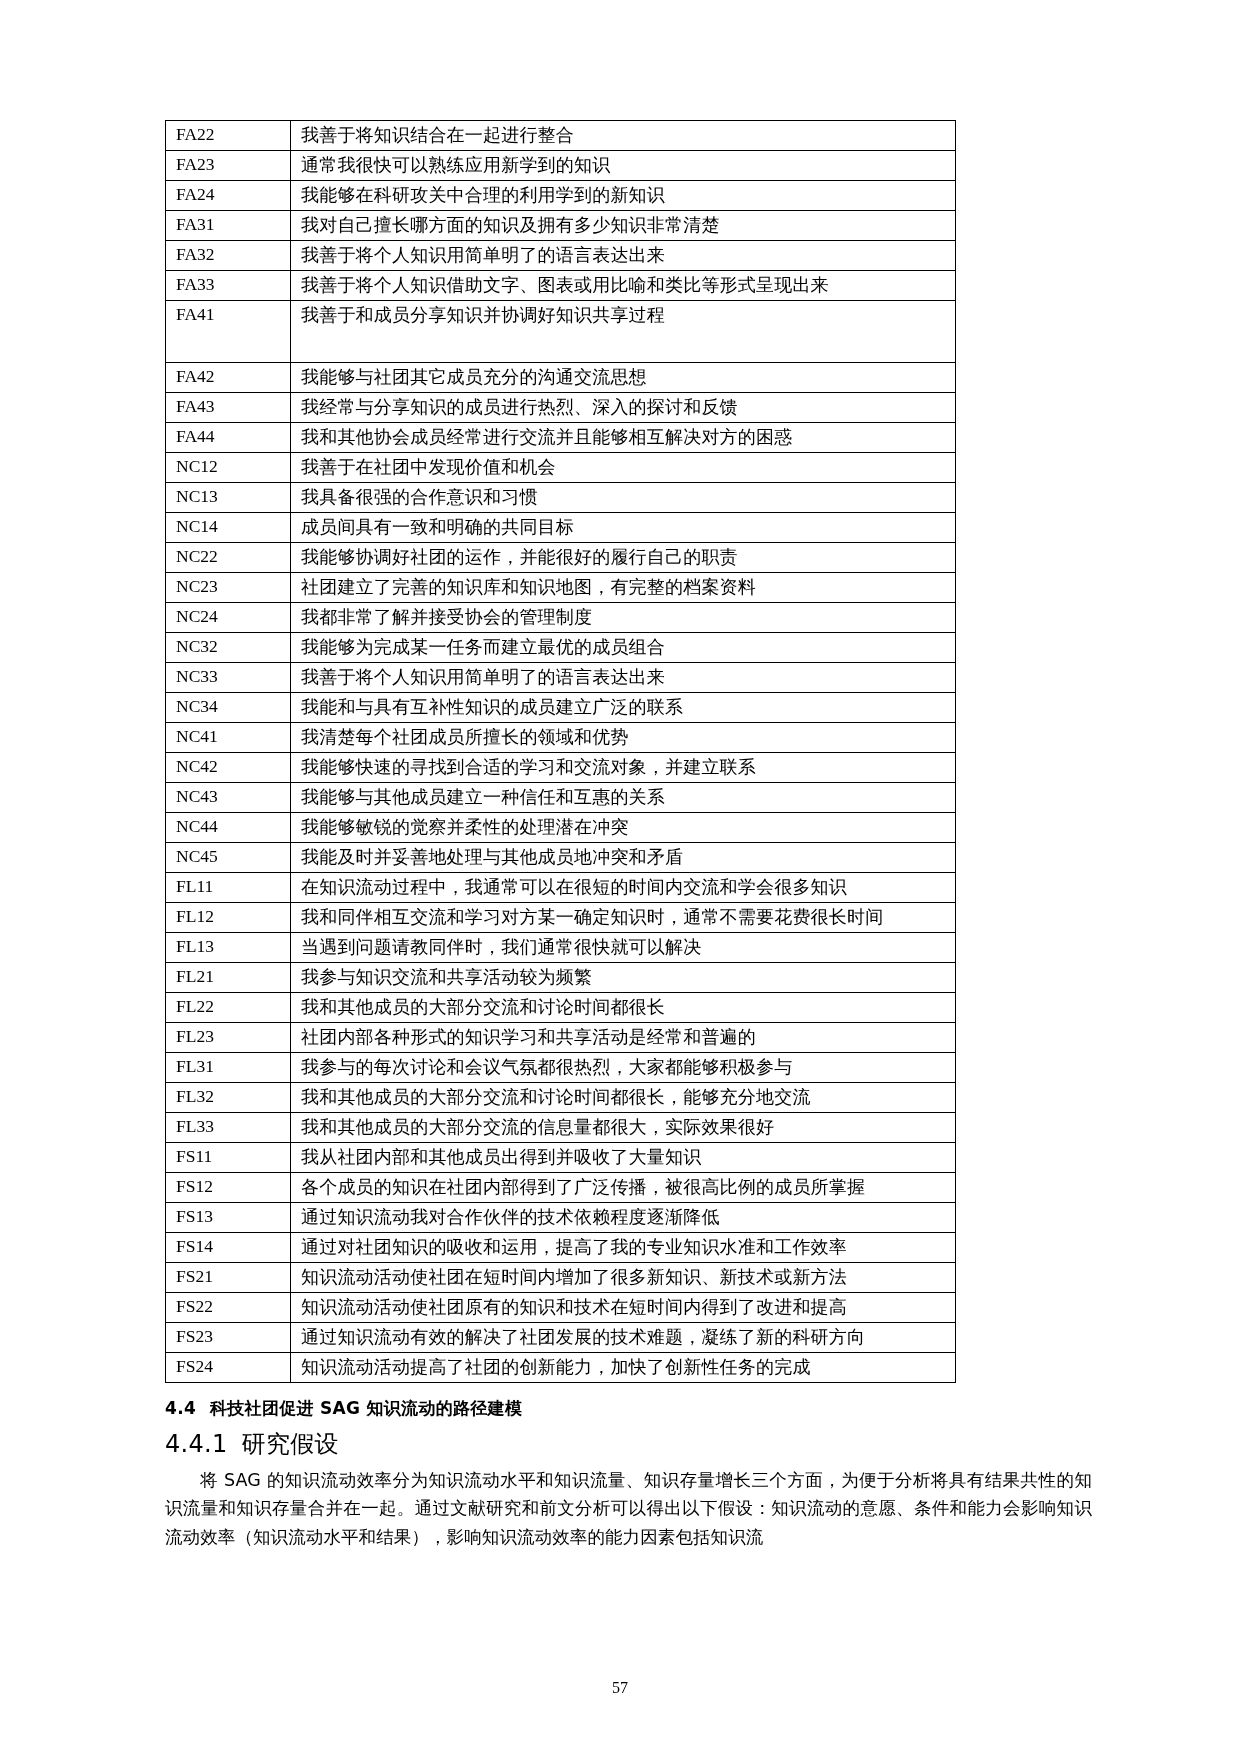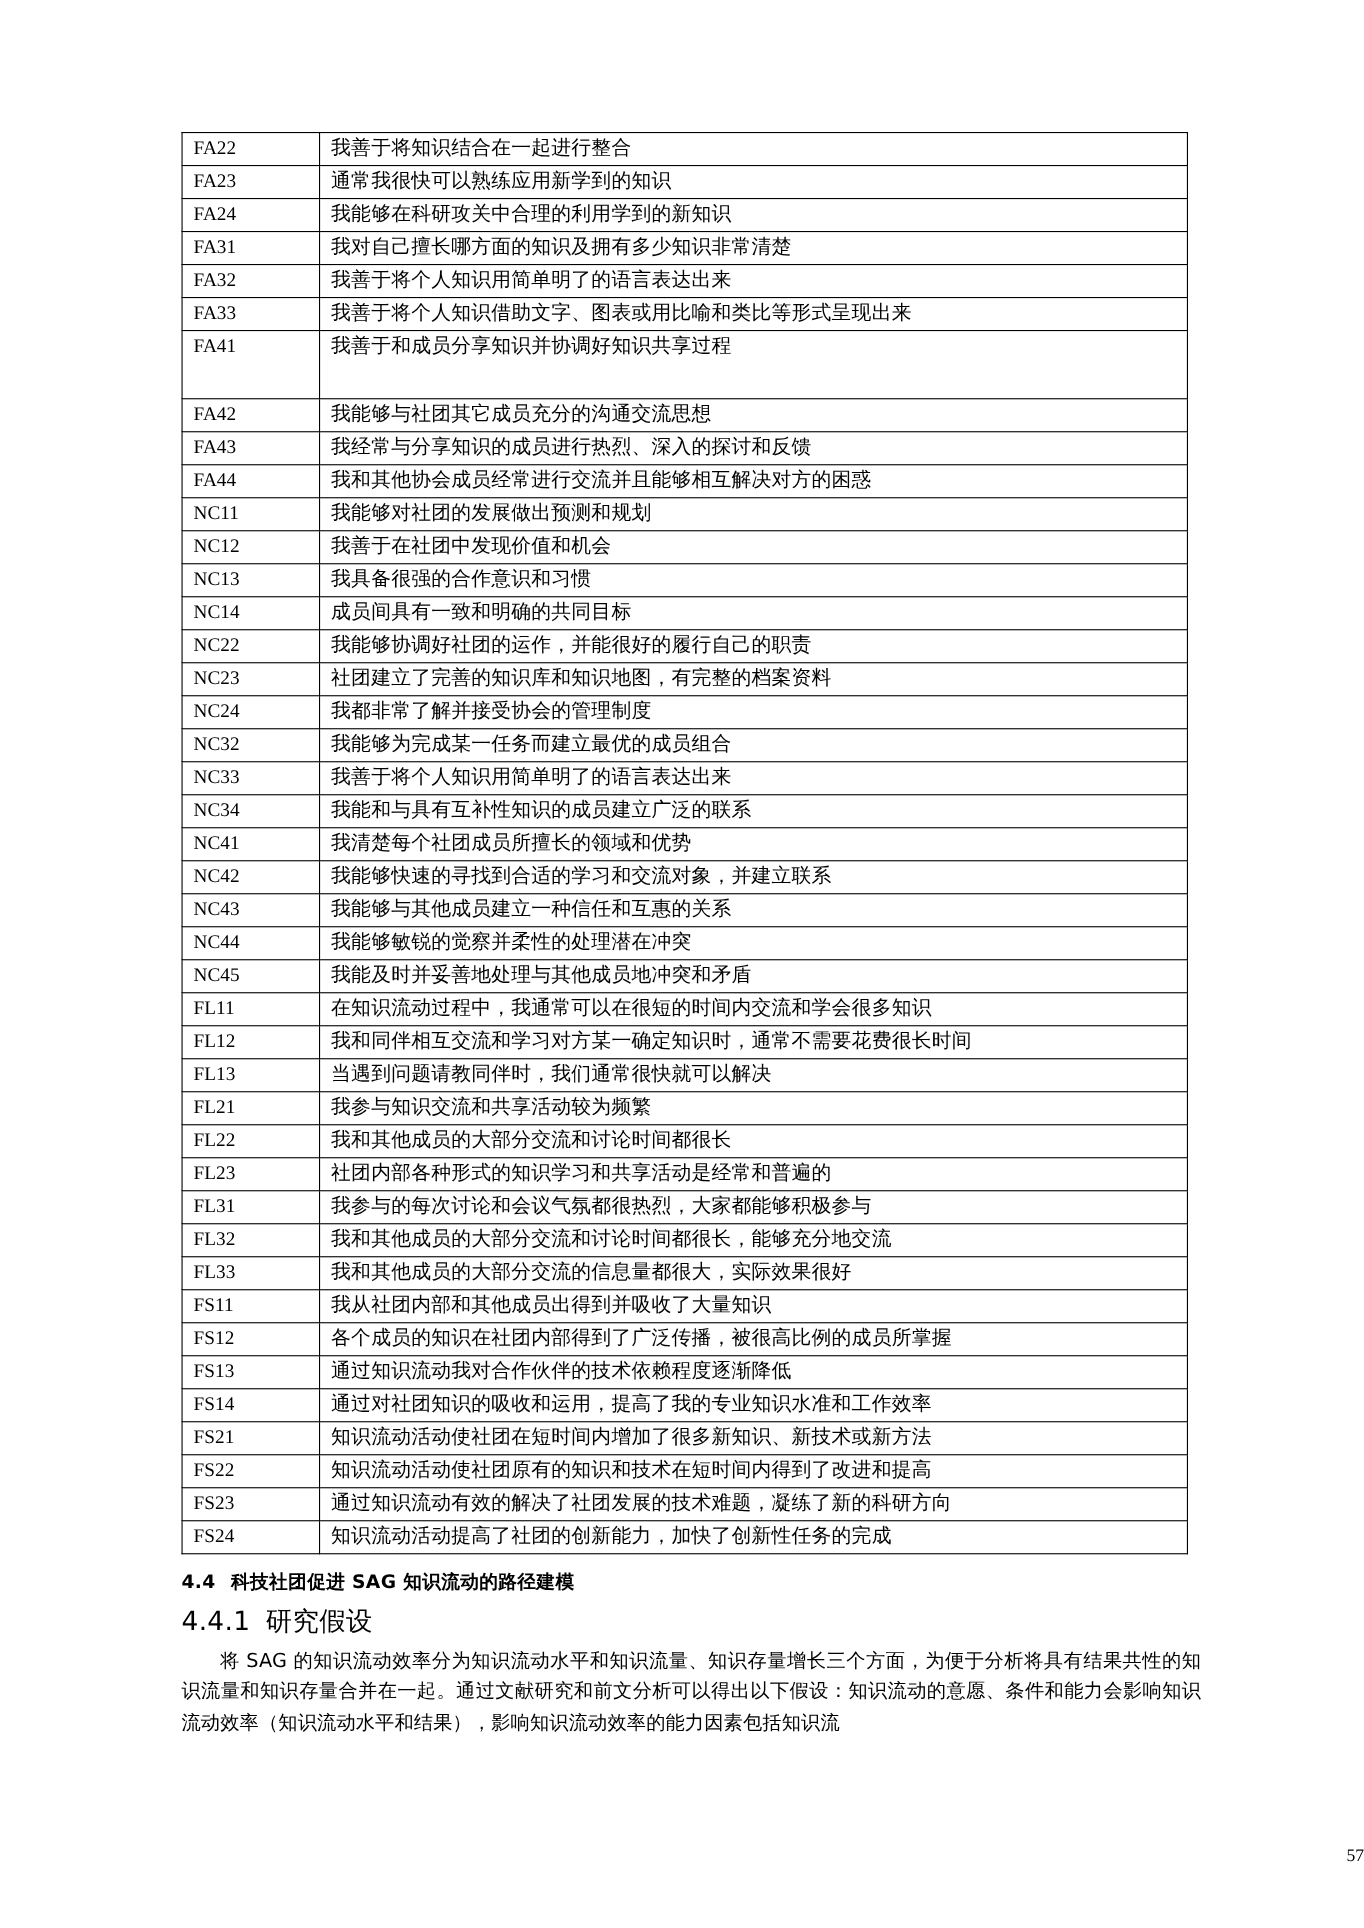--- a/index.html
+++ b/index.html
@@ -16,21 +16,21 @@
   }
   .page {
     position: relative;
     width: 1240px;
     height: 1753px;
     box-sizing: border-box;
     padding: 120px 148px 0 165px;
   }
   table.items {
     border-collapse: collapse;
-    width: 915px;
+    width: 791px;
     table-layout: fixed;
     margin: 0;
   }
   table.items td {
     border: 1px solid #000000;
     padding: 2px 6px 3px 10px;
     font-size: 17.5px;
     line-height: 1.28;
     vertical-align: top;
     height: 24px;
@@ -69,21 +69,21 @@
     margin: 0;
     text-align: justify;
     text-indent: 2em;
     letter-spacing: 0.1px;
   }
   .pagenum {
     position: absolute;
     left: 0;
     right: 0;
     bottom: 56px;
-    text-align: right;
+    text-align: center;
     font-family: "Liberation Serif", serif;
     font-size: 16px;
   }
   .sec-label { margin-right: 14px; }
 </style>
 </head>
 <body>
 
 <div class="page">
 
@@ -123,24 +123,20 @@
         </tr>
         <tr>
           <td class="code">FA43</td>
           <td class="text">我经常与分享知识的成员进行热烈、深入的探讨和反馈</td>
         </tr>
         <tr>
           <td class="code">FA44</td>
           <td class="text">我和其他协会成员经常进行交流并且能够相互解决对方的困惑</td>
         </tr>
         <tr>
-          <td class="code">NC11</td>
-          <td class="text">我能够对社团的发展做出预测和规划</td>
-        </tr>
-        <tr>
           <td class="code">NC12</td>
           <td class="text">我善于在社团中发现价值和机会</td>
         </tr>
         <tr>
           <td class="code">NC13</td>
           <td class="text">我具备很强的合作意识和习惯</td>
         </tr>
         <tr>
           <td class="code">NC14</td>
           <td class="text">成员间具有一致和明确的共同目标</td>

